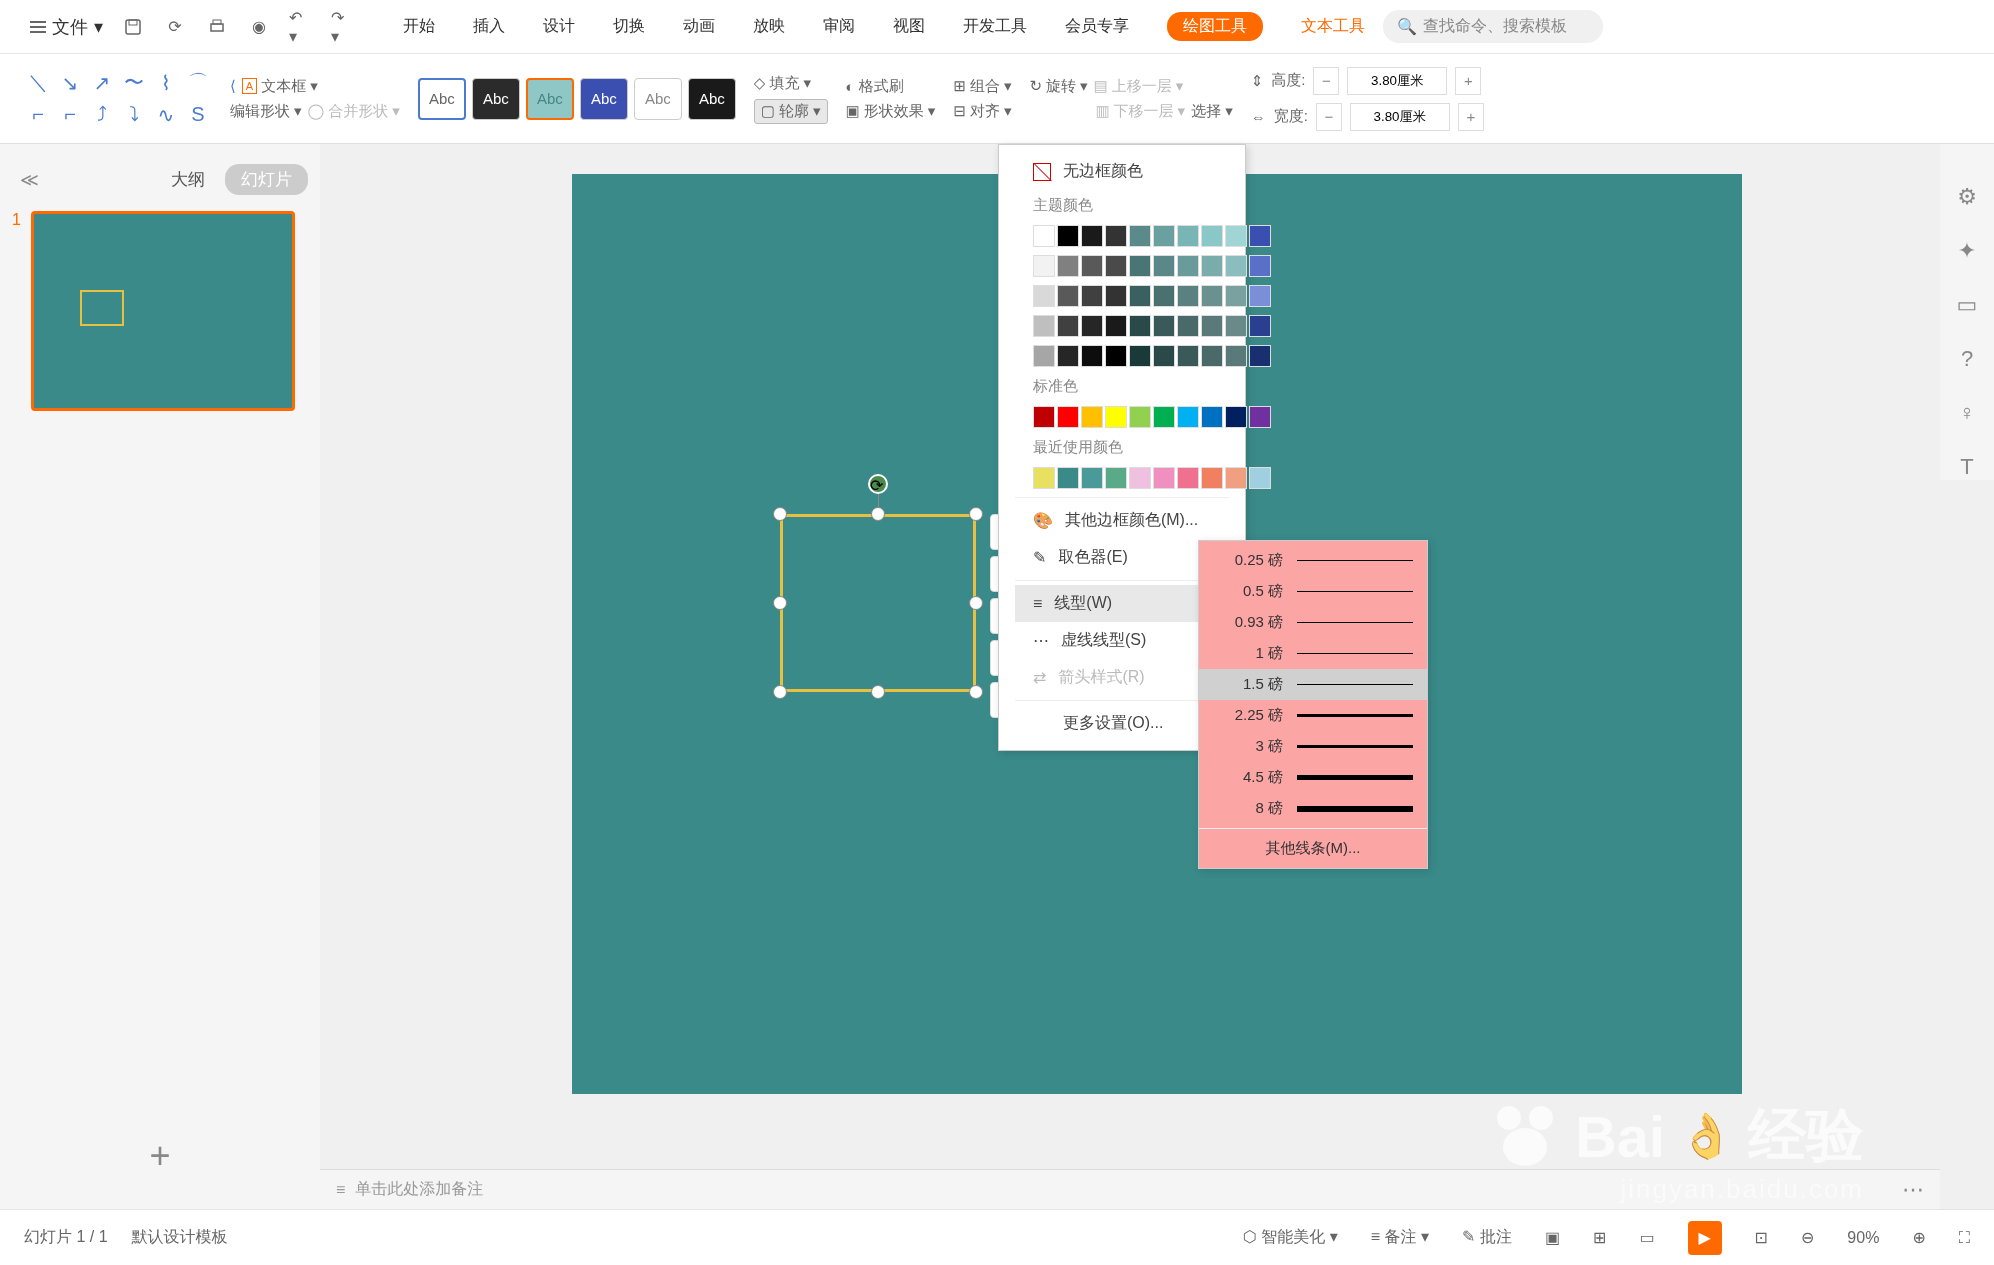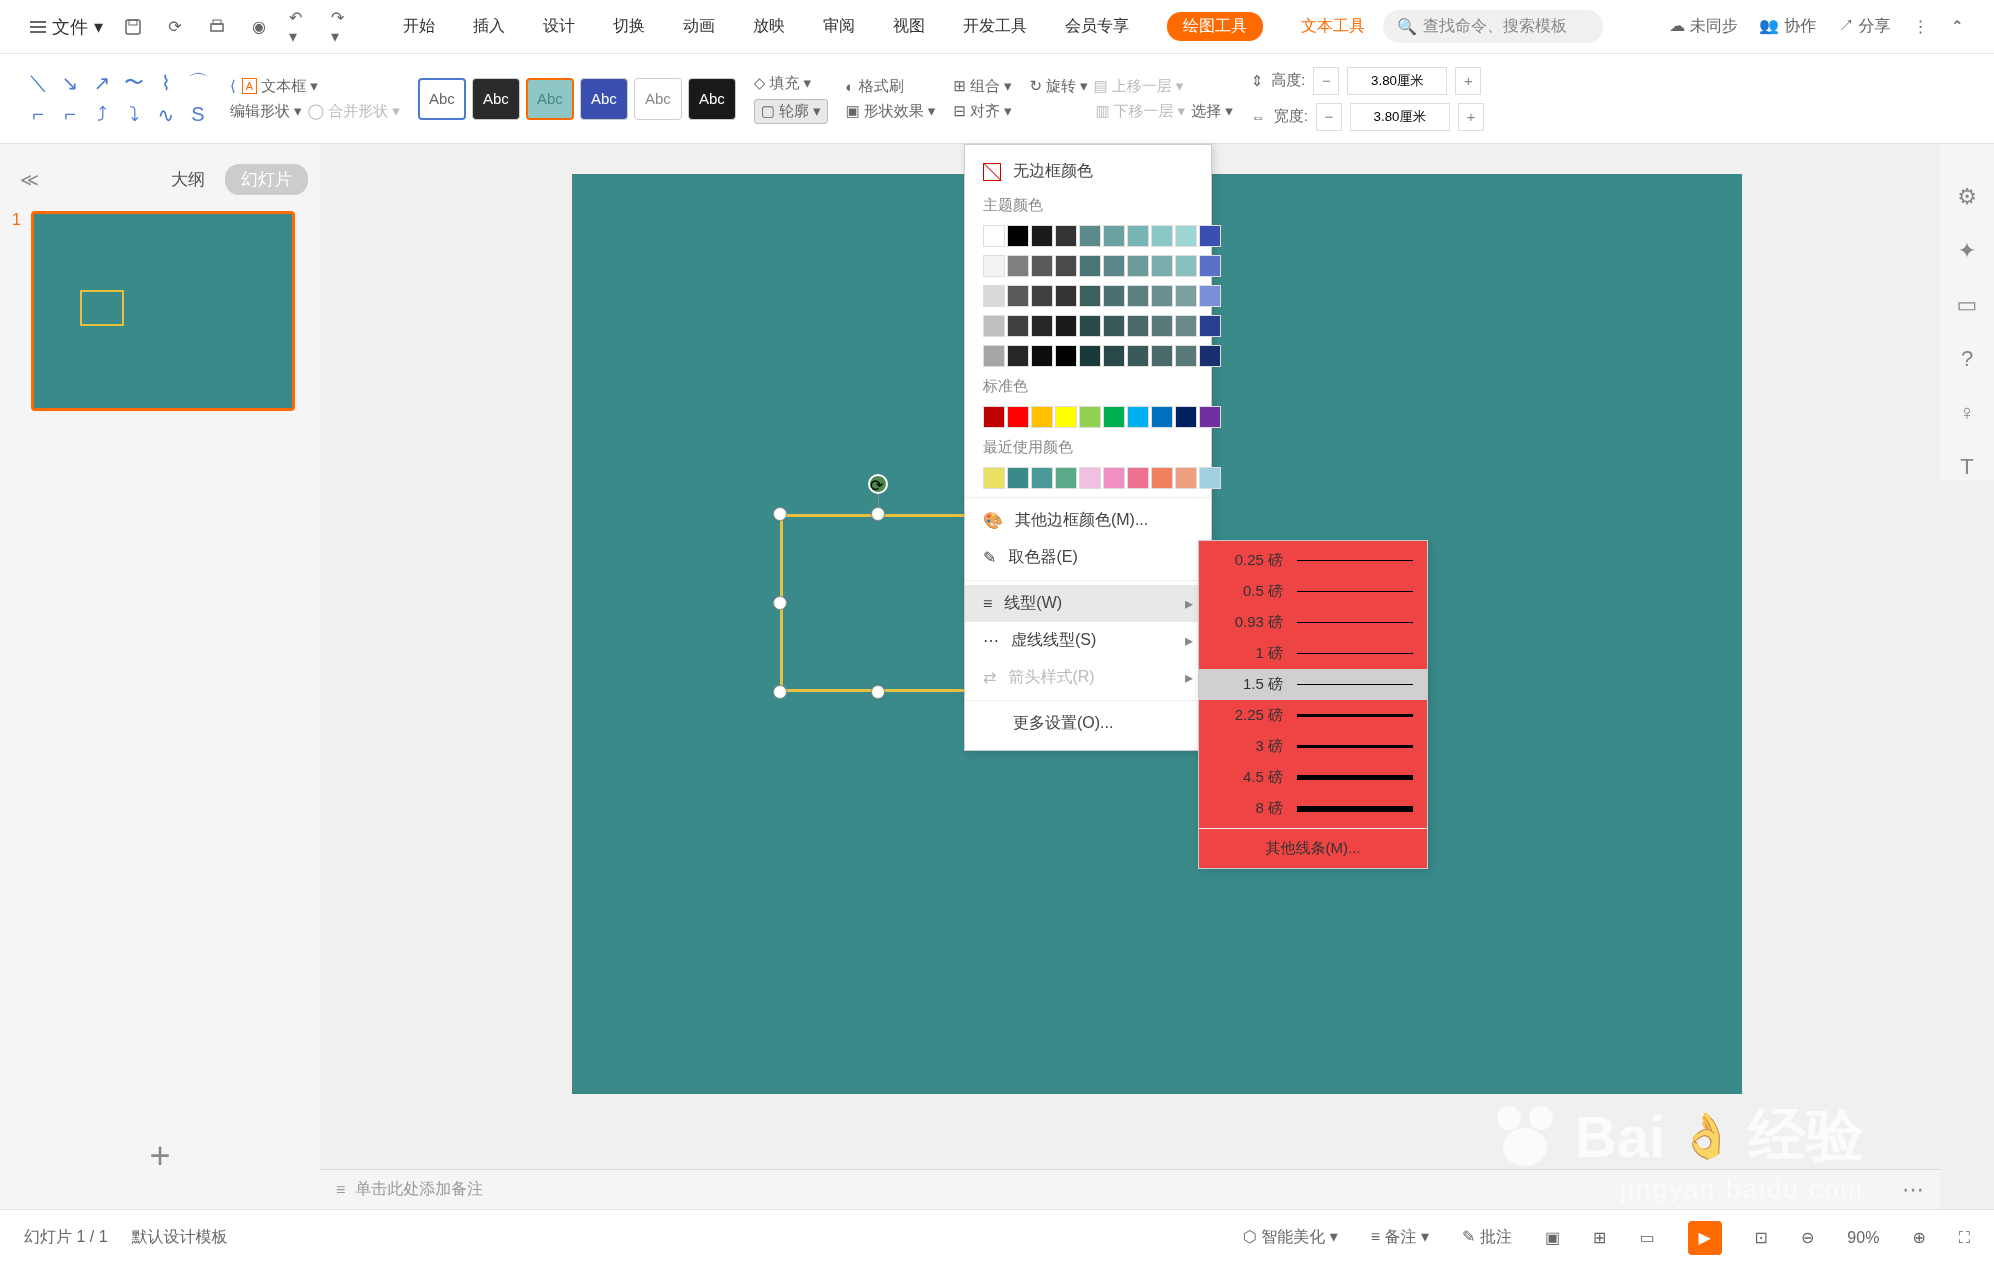--- a/index.html
+++ b/index.html
@@ -52,29 +52,29 @@
 .sel-shape { position: absolute; left: 208px; top: 340px; width: 196px; height: 178px; }
 .sel-rect { width: 100%; height: 100%; border: 3px solid #e8c040; }
 .handle { position: absolute; width: 14px; height: 14px; background: #fff; border: 1px solid #888; border-radius: 50%; }
 .h-tl { top: -7px; left: -7px; } .h-tc { top: -7px; left: calc(50% - 7px); } .h-tr { top: -7px; right: -7px; }
 .h-ml { top: calc(50% - 7px); left: -7px; } .h-mr { top: calc(50% - 7px); right: -7px; }
 .h-bl { bottom: -7px; left: -7px; } .h-bc { bottom: -7px; left: calc(50% - 7px); } .h-br { bottom: -7px; right: -7px; }
 .rot-handle { position: absolute; top: -40px; left: calc(50% - 10px); width: 20px; height: 20px; background: #4a8a4a; border-radius: 50%; border: 2px solid #fff; }
 .rot-line { position: absolute; top: -20px; left: 50%; width: 1px; height: 20px; background: #888; }
 .float-toolbar { position: absolute; left: 418px; top: 340px; display: flex; flex-direction: column; gap: 6px; }
 .ft-btn { width: 36px; height: 36px; background: #fff; border: 1px solid #ddd; border-radius: 4px; display: flex; align-items: center; justify-content: center; cursor: pointer; font-size: 18px; color: #666; }
-.dropdown-menu { position: absolute; left: 964px; top: 144px; width: 248px; background: #fff; border: 1px solid #ccc; box-shadow: 2px 2px 8px rgba(0,0,0,0.15); padding: 8px 0; z-index: 100; }
+.dropdown-menu { position: absolute; left: 998px; top: 144px; width: 248px; background: #fff; border: 1px solid #ccc; box-shadow: 2px 2px 8px rgba(0,0,0,0.15); padding: 8px 16px; z-index: 100; }
 .menu-item { padding: 8px 18px; font-size: 16px; color: #444; display: flex; align-items: center; gap: 12px; cursor: pointer; }
 .menu-item.hover { background: #e8e8e8; }
 .menu-item .arrow { margin-left: auto; color: #888; }
 .menu-section { padding: 6px 18px; font-size: 15px; color: #888; font-family: Liberation Mono, monospace; }
 .color-grid { display: grid; grid-template-columns: repeat(10, 22px); gap: 2px; padding: 4px 18px; }
 .color-sw { width: 22px; height: 22px; border: 1px solid #ddd; cursor: pointer; }
 .menu-divider { height: 1px; background: #eee; margin: 4px 0; }
-.weight-flyout { position: absolute; left: 1198px; top: 540px; width: 230px; background: #ef4444; border: 1px solid #ccc; box-shadow: 2px 2px 8px rgba(0,0,0,0.15); padding: 4px 0; z-index: 101; }
+.weight-flyout { position: absolute; left: 1198px; top: 540px; width: 230px; background: #fca5a5; border: 1px solid #ccc; box-shadow: 2px 2px 8px rgba(0,0,0,0.15); padding: 4px 0; z-index: 101; }
 .weight-item { padding: 6px 14px; display: flex; align-items: center; gap: 14px; cursor: pointer; font-size: 15px; color: #333; }
 .weight-item.hover { background: #d0d0d0; }
 .weight-label { width: 70px; text-align: right; }
 .weight-line { flex: 1; background: #000; }
 .right-toolbar { position: absolute; right: 0; top: 144px; width: 54px; background: #f5f5f5; display: flex; flex-direction: column; align-items: center; gap: 28px; padding-top: 40px; }
 .rt-btn { width: 26px; height: 26px; color: #888; cursor: pointer; display: flex; align-items: center; justify-content: center; font-size: 22px; }
 .notes-bar { position: absolute; bottom: 56px; left: 320px; right: 54px; height: 40px; background: #f5f5f5; border-top: 1px solid #ddd; display: flex; align-items: center; padding: 0 16px; color: #999; font-size: 16px; gap: 10px; }
 .status-bar { position: absolute; bottom: 0; left: 0; right: 0; height: 56px; background: #fff; border-top: 1px solid #e5e5e5; display: flex; align-items: center; padding: 0 24px; font-size: 16px; color: #666; gap: 24px; }
 .status-right { margin-left: auto; display: flex; align-items: center; gap: 33px; }
 .play-btn { width: 34px; height: 34px; background: #ff6a00; border-radius: 4px; display: flex; align-items: center; justify-content: center; color: #fff; }
@@ -122,27 +122,20 @@
     <span class="tab">视图</span>
     <span class="tab">开发工具</span>
     <span class="tab">会员专享</span>
     <span class="tab active-orange">绘图工具</span>
     <span class="tab orange-text">文本工具</span>
   </div>
   <div class="search-box">
     <span>🔍</span>
     <span style="margin-left:6px;">查找命令、搜索模板</span>
   </div>
-  <div class="title-right">
-    <span>☁ <span>未同步</span></span>
-    <span>👥 <span>协作</span></span>
-    <span>↗ <span>分享</span></span>
-    <span>⋮</span>
-    <span>⌃</span>
-  </div>
 </div>
 
 <div class="ribbon">
   <div class="shapes-grid">
     <div class="shape-cell">＼</div>
       <div class="shape-cell">↘</div>
       <div class="shape-cell">↗</div>
       <div class="shape-cell">〜</div>
       <div class="shape-cell">⌇</div>
       <div class="shape-cell">⌒</div>

